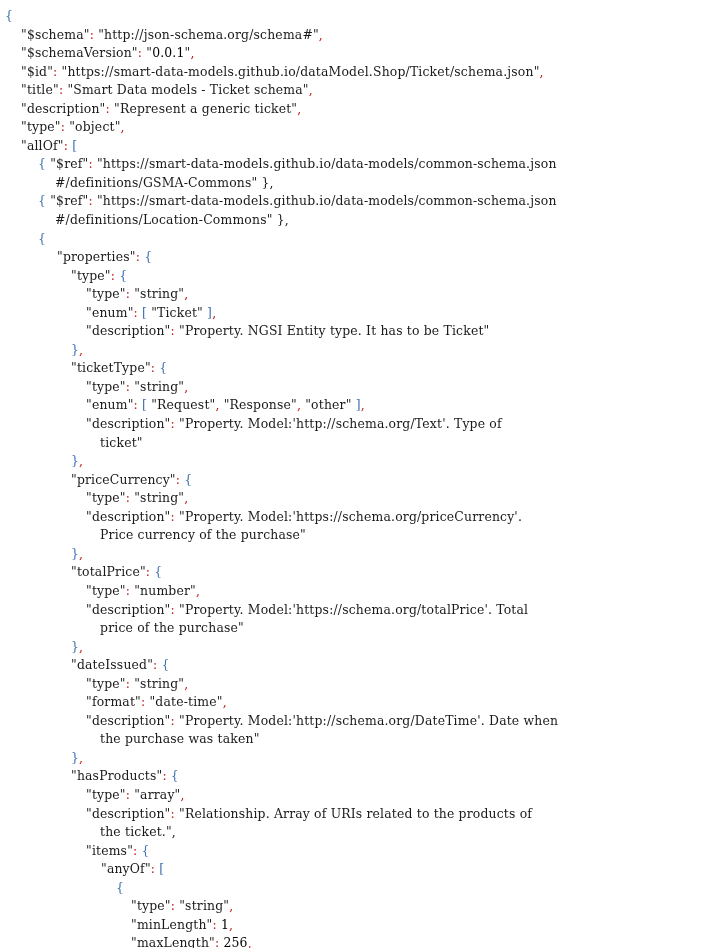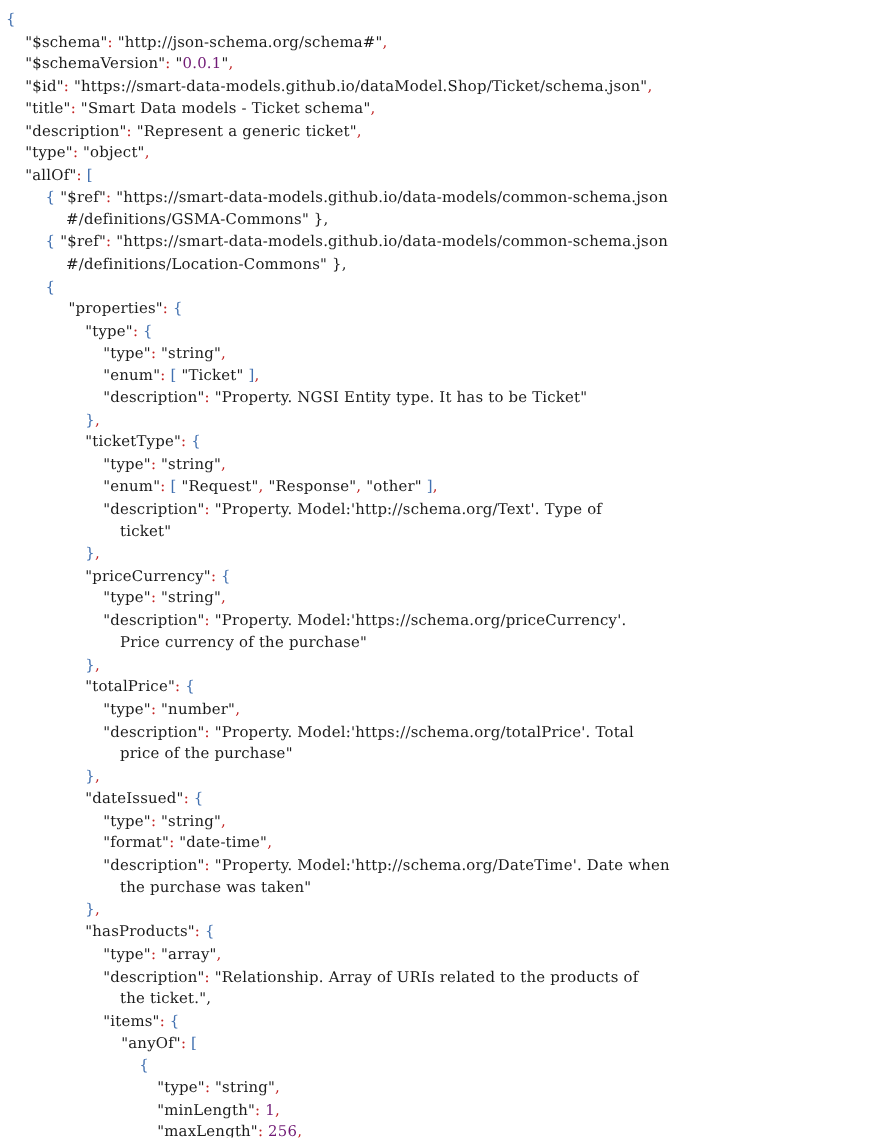--- a/index.html
+++ b/index.html
@@ -35,21 +35,21 @@
     white-space: pre;
     overflow: visible;
   }
 
   
   #listing { padding-top: 7px; }
 
   
   .pun   { color: #c02020; }      
   .brc   { color: #4170b0; }      
-  .num   { color: #701a75; text-align: right; }      
+  .num   { color: #000000; text-align: right; }      
   .str   { color: #1a1a1a; }      
   .txt   { color: #1a1a1a; }
 
   
   .i0  { padding-left: 5px;   }
   .i1  { padding-left: 21px;  }
   .i2  { padding-left: 38px;  }
   .i3  { padding-left: 57px;  }
   .i4  { padding-left: 71px;  }
   .i5  { padding-left: 86px;  }

